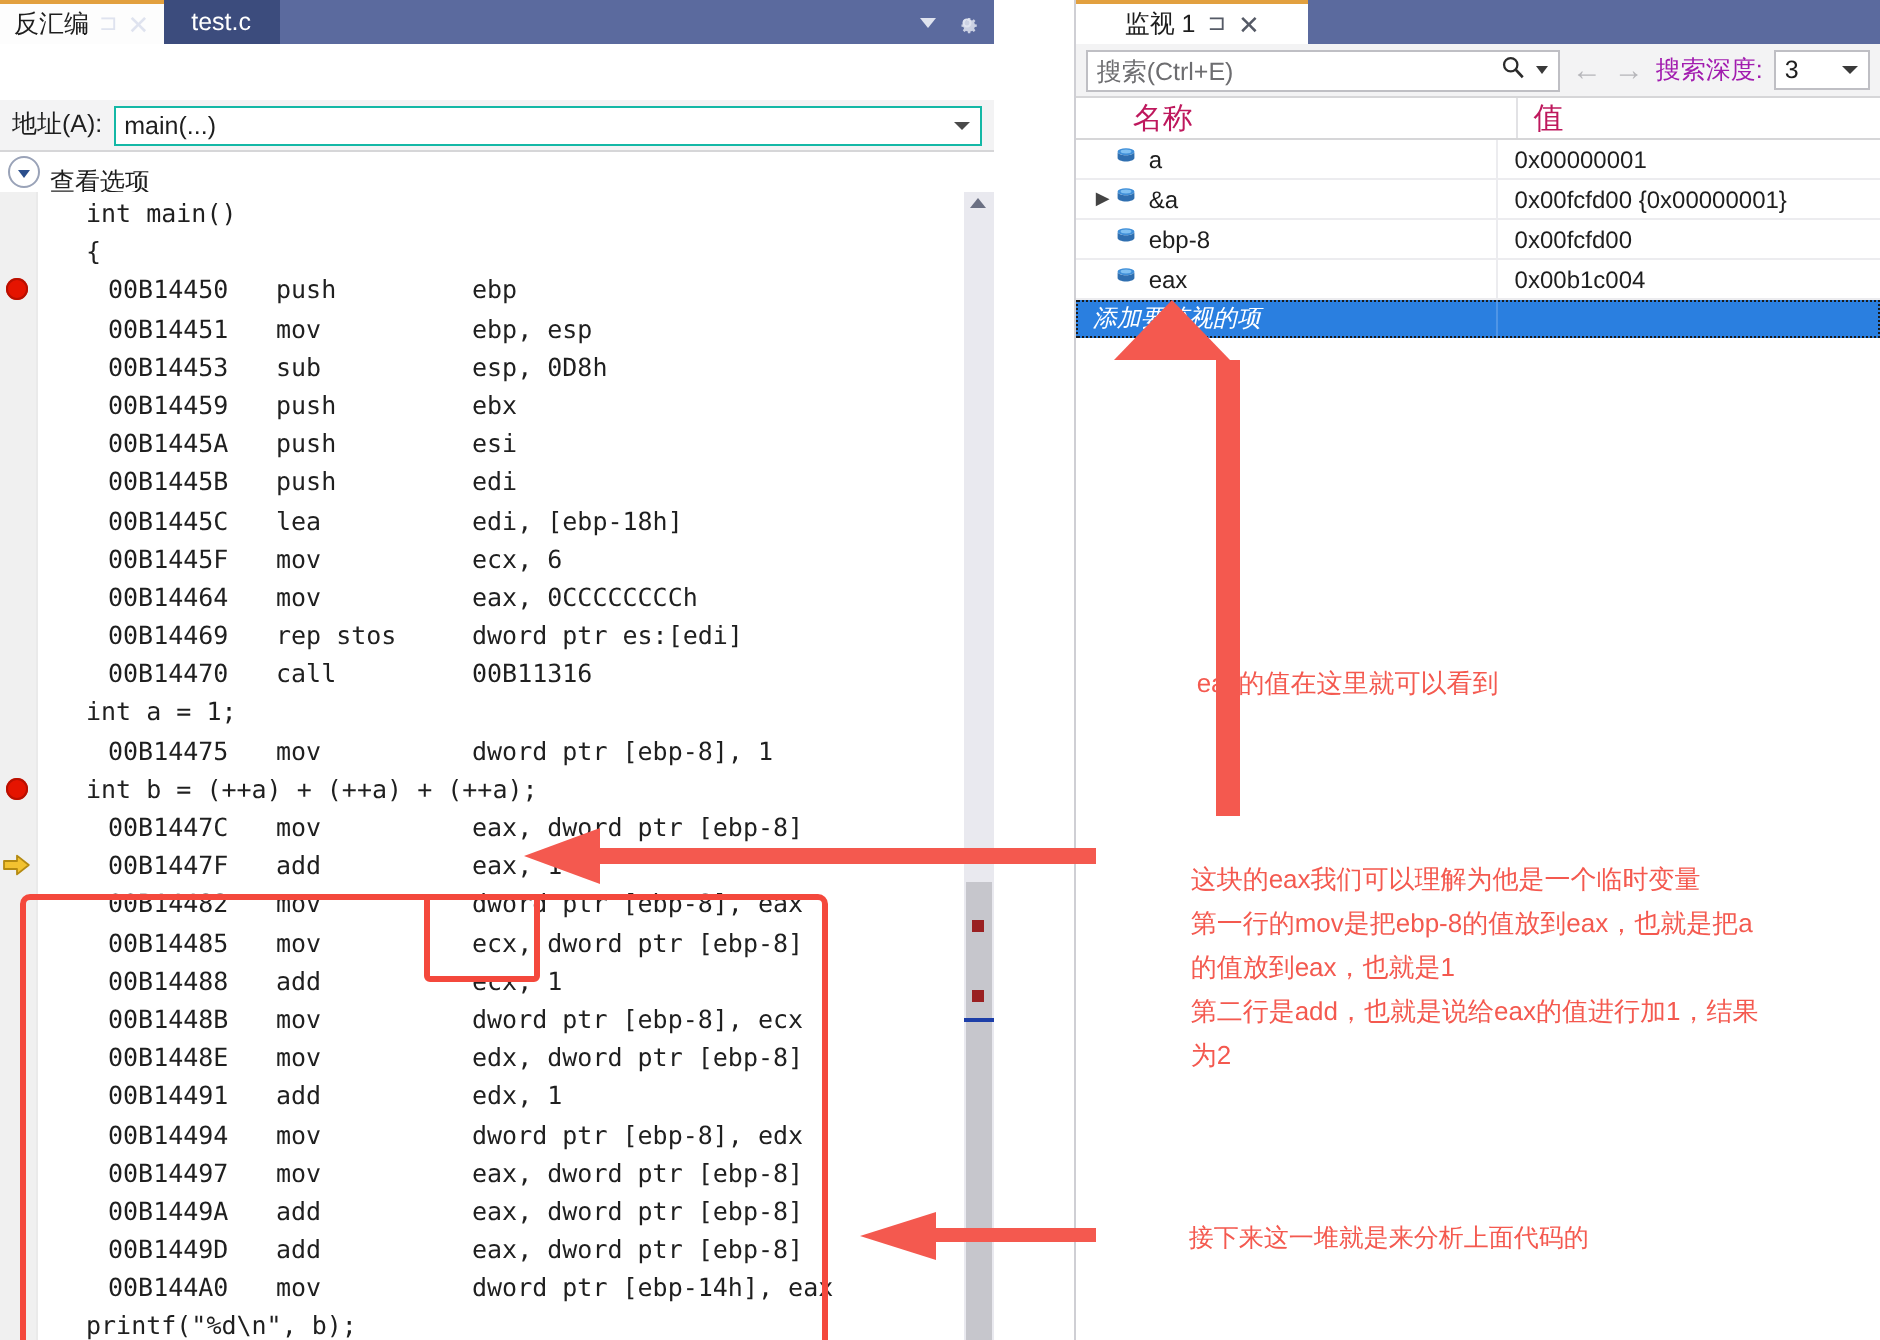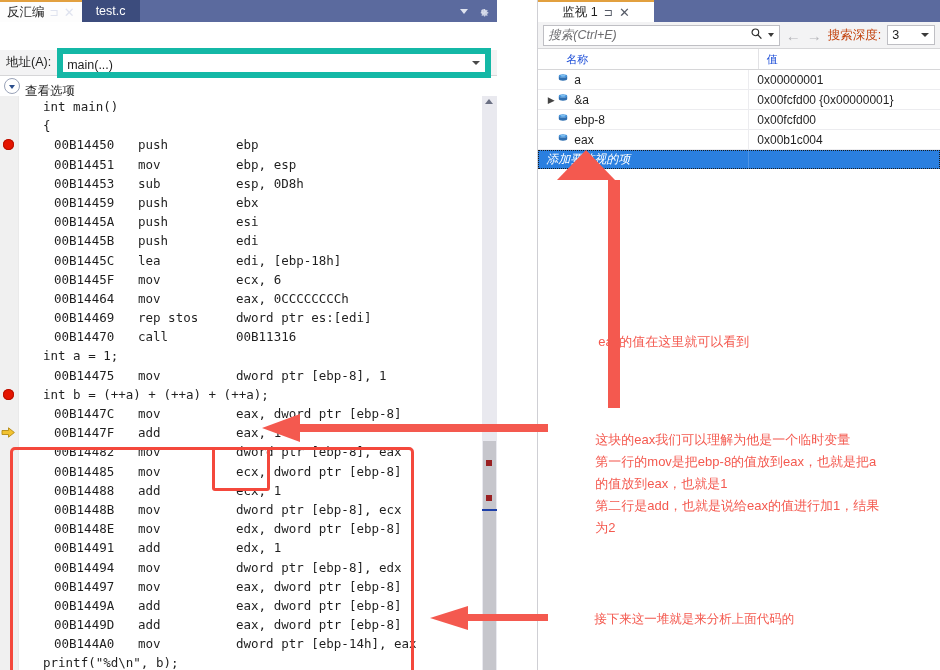--- a/index.html
+++ b/index.html
@@ -53,22 +53,22 @@
   }
   .gear svg{display:block;}
 
   
   .addrbar{
     height:25px;background:#f3f3f4;border-bottom:1px solid #d6d6d8;
     display:flex;align-items:center;padding:0 6px;gap:6px;flex:none;margin-top:28px;
   }
   .addr-label{font-size:12.5px;color:#1e1e1e;white-space:nowrap;}
   .addr-combo{
-    flex:1;height:18px;background:#ffffff;border:6px solid #14b8a6;
-    display:flex;align-items:flex-end;padding:0 4px;position:relative;
+    flex:1;height:18px;background:#ffffff;border:1px solid #14b8a6;
+    display:flex;align-items:center;padding:0 4px;position:relative;
   }
   .addr-combo .val{font-size:12.5px;color:#1e1e1e;}
   .addr-combo .arrow{
     position:absolute;right:5px;top:50%;margin-top:-2px;
     width:0;height:0;border-left:4px solid transparent;border-right:4px solid transparent;
     border-top:4px solid #4a4a4a;
   }
 
   
   .viewopts{
@@ -157,50 +157,50 @@
     background:#ffffff;color:#1e1e1e;font-size:12.5px;
     border-top:2px solid #e2a03f;white-space:nowrap;
   }
   .w-tab .tab-pin,.w-tab .tab-close{color:#555a66;}
   .w-toolbar{
     height:26px;background:#f3f3f4;border-bottom:1px solid #d6d6d8;
     display:flex;align-items:center;gap:6px;padding:0 5px;flex:none;
   }
   .srchbox{
     width:250px;height:19px;background:#ffffff;border:1px solid #bfbfc4;
-    display:flex;align-items:center;padding:0 4px;position:relative;font-style:italic;
+    display:flex;align-items:flex-end;padding:0 4px;position:relative;
   }
   .srchbox .ph{color:#6d6d70;font-size:12.5px;}
   .srchbox .mag{
     position:absolute;right:16px;top:50%;transform:translateY(-50%);
   }
   .srchbox .mag-dd{
     position:absolute;right:5px;top:50%;margin-top:-2px;
     width:0;height:0;border-left:3px solid transparent;border-right:3px solid transparent;
     border-top:4px solid #3a3a3a;
   }
   .navarrow{color:#b6b6ba;font-size:15px;line-height:1;cursor:pointer;}
-  .depth-label{font-size:12.5px;color:#c2410c;white-space:nowrap;}
+  .depth-label{font-size:12.5px;color:#a21caf;white-space:nowrap;}
   .depth-combo{
     width:46px;height:18px;background:#fff;border:1px solid #bfbfc4;
     display:flex;align-items:center;padding-left:4px;position:relative;font-size:12.5px;
   }
   .depth-combo .arrow{
     position:absolute;right:5px;top:50%;margin-top:-2px;
     width:0;height:0;border-left:4px solid transparent;border-right:4px solid transparent;
     border-top:4px solid #3a3a3a;
   }
 
   
   .w-grid{flex:none;background:#ffffff;}
   .w-head{
     height:20px;display:flex;border-bottom:1px solid #d6d6d8;background:#ffffff;
   }
   .w-head .c{
-    font-size:11px;color:#1d4ed8;display:flex;align-items:center;
+    font-size:15px;color:#be185d;display:flex;align-items:center;
     padding-left:8px;border-right:1px solid #e2e2e5;
   }
   .w-row{
     height:19px;display:flex;align-items:center;border-bottom:1px solid #ececef;
   }
   .w-row .c{
     font-size:12px;display:flex;align-items:center;height:100%;
     padding-left:8px;border-right:1px solid #ececef;overflow:hidden;white-space:nowrap;
   }
   .w-row.addrow{background:#2a7fe0;border-bottom:none;}

